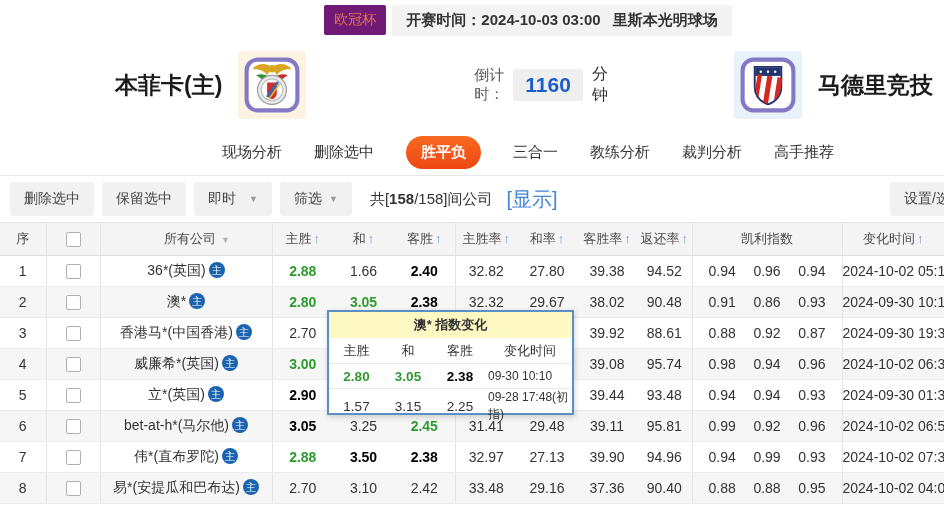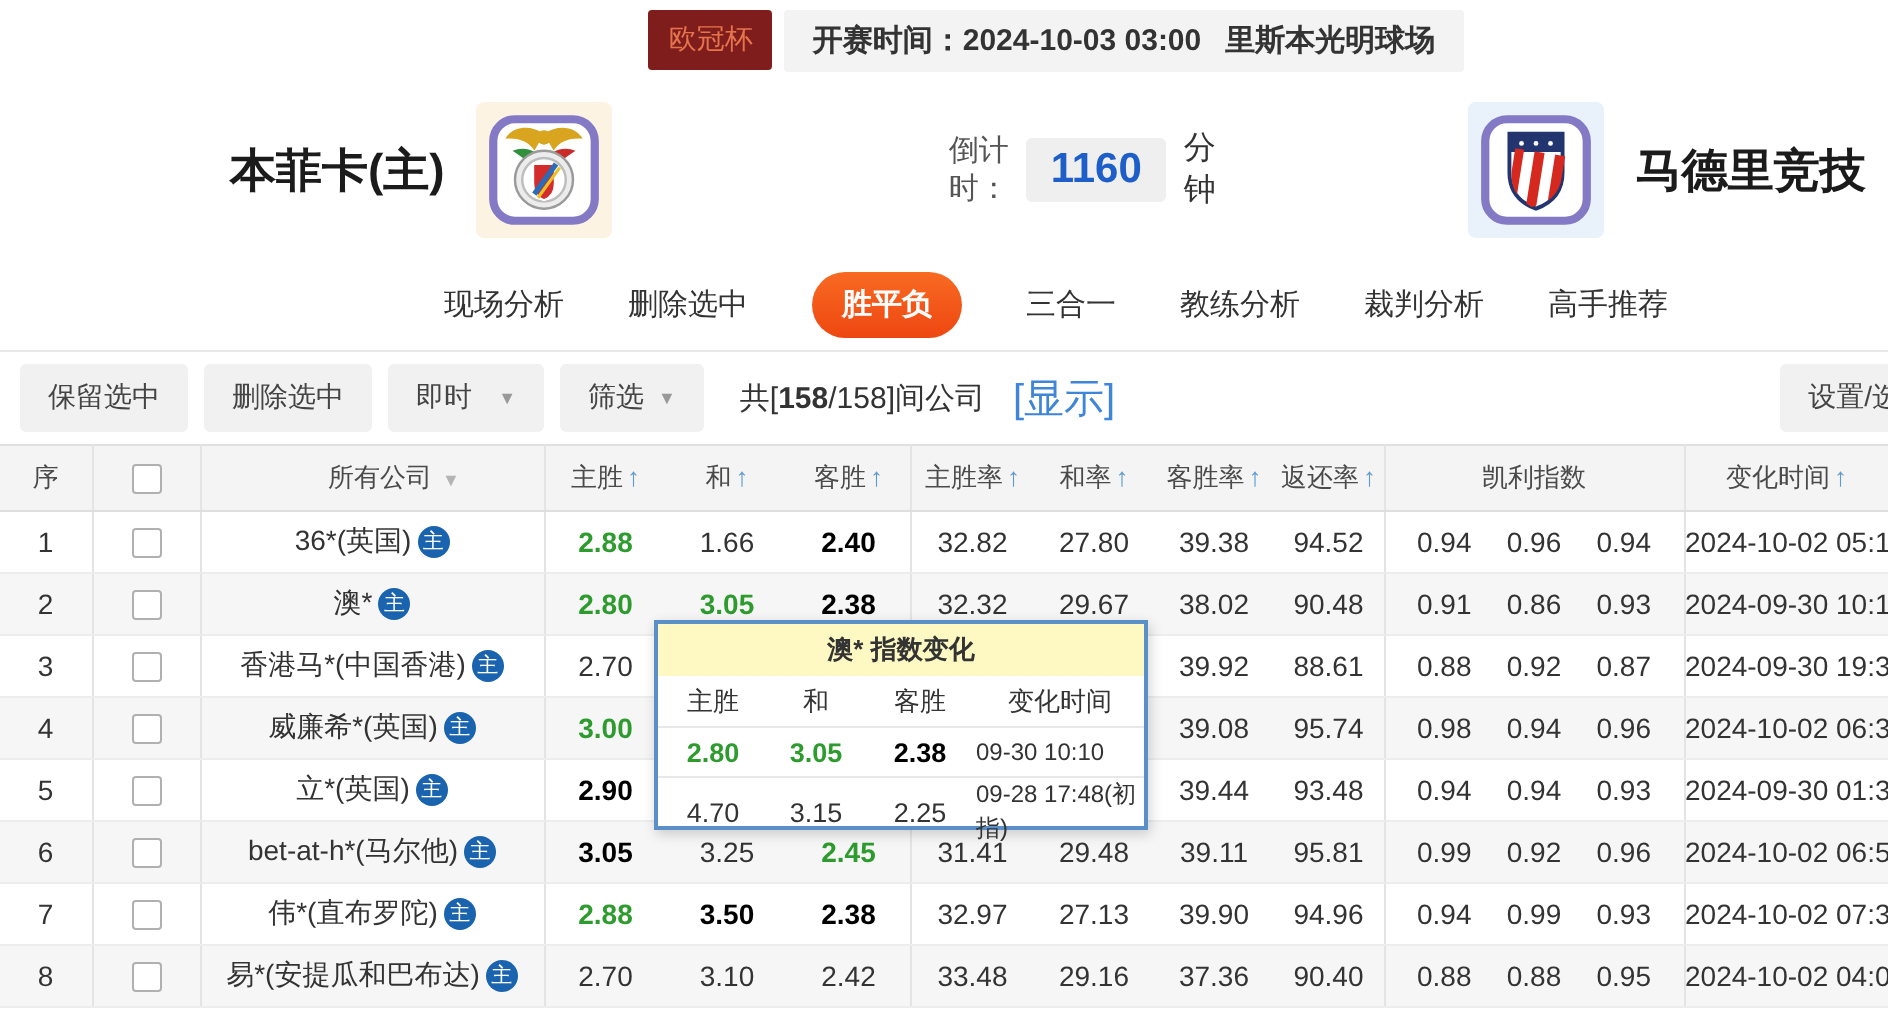--- a/index.html
+++ b/index.html
@@ -1,21 +1,21 @@
 <!DOCTYPE html>
 <html><head>
 <meta charset="utf-8">
 <style>
   * { box-sizing: border-box; }
   body { margin:0; background:#fff; font-family:"Liberation Sans","DejaVu Sans",sans-serif; }
   .page { position:relative; width:944px; height:507px; overflow:hidden; background:#fff; }
 
   
   .top-bar { height:40px; display:flex; align-items:center; justify-content:center; padding-left:112px; gap:6px; }
-  .league-badge { background:#7f1d1d; color:#e4744c; font-size:14px; padding:6px 10px; border-radius:2px; }
+  .league-badge { background:#701a75; color:#e4744c; font-size:14px; padding:6px 10px; border-radius:2px; }
   .kickoff-box { background:#f3f3f3; color:#333; font-size:15px; font-weight:700; padding:6px 14px; border-radius:2px; display:flex; gap:12px; }
 
   
   .match-header { height:90px; display:flex; align-items:center; }
   .team-home { width:340px; display:flex; align-items:center; justify-content:flex-end; gap:16px; padding-right:28px;text-align:right; }
   .team-away { width:340px; display:flex; align-items:center; gap:16px; padding-left:126px; }
   .countdown { flex:1; display:flex; align-items:center; justify-content:center; gap:9px; padding-left:140px; }
   .team-name { font-size:23px; font-weight:700; color:#1b1b1b; white-space:nowrap; }
   .logo-box { width:68px; height:68px; display:flex; align-items:center; justify-content:center; border-radius:4px; flex:0 0 auto; }
   .logo-box.home { background:#fdf3e2; }
@@ -130,22 +130,22 @@
     <span class="nav-tab">现场分析</span>
     <span class="nav-tab">删除选中</span>
     <span class="nav-tab active">胜平负</span>
     <span class="nav-tab">三合一</span>
     <span class="nav-tab">教练分析</span>
     <span class="nav-tab">裁判分析</span>
     <span class="nav-tab">高手推荐</span>
   </div>
 
   <div class="toolbar">
+    <button class="tb-btn">删除选中</button>
     <button class="tb-btn">保留选中</button>
-    <button class="tb-btn">删除选中</button>
     <button class="tb-btn tb-select">
       <span>即时</span>
       <span class="caret">▼</span>
     </button>
     <button class="tb-btn tb-select narrow">
       <span>筛选</span>
       <span class="caret">▼</span>
     </button>
     <span class="company-count"><span>共[</span><span class="cnt-sel">158</span><span>/</span><span>158</span><span>]间公司</span></span>
     <a class="show-link">[显示]</a>
@@ -355,20 +355,20 @@
       <span>客胜</span>
       <span>变化时间</span>
     </div>
     <div class="popup-row data">
       <span class="pv" data-c="green">2.80</span>
       <span class="pv" data-c="green">3.05</span>
       <span class="pv" data-c="red">2.38</span>
       <span class="pt">09-30 10:10</span>
     </div>
     <div class="popup-row data">
-      <span class="pv" data-c="black">4.70</span>
+      <span class="pv" data-c="black">1.57</span>
       <span class="pv" data-c="black">3.15</span>
       <span class="pv" data-c="black">2.25</span>
       <span class="pt">09-28 17:48(初指)</span>
     </div>
   </div>
 
 </div>
 
 </body></html>

